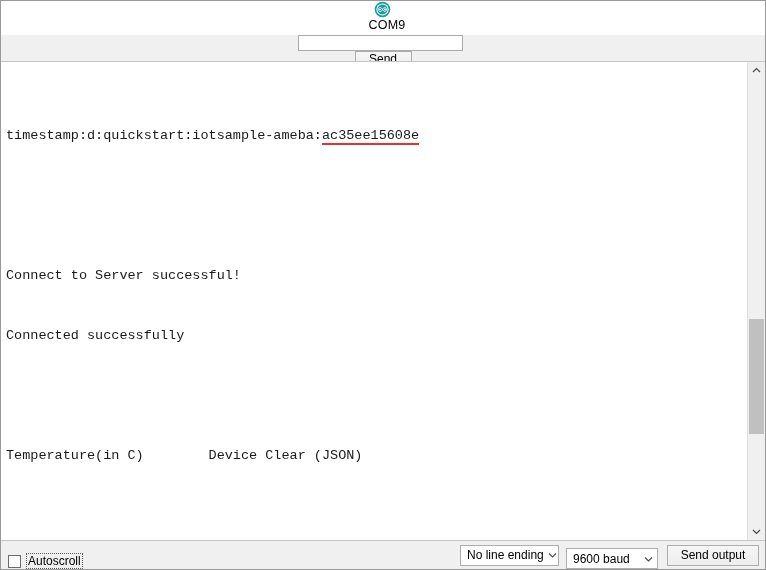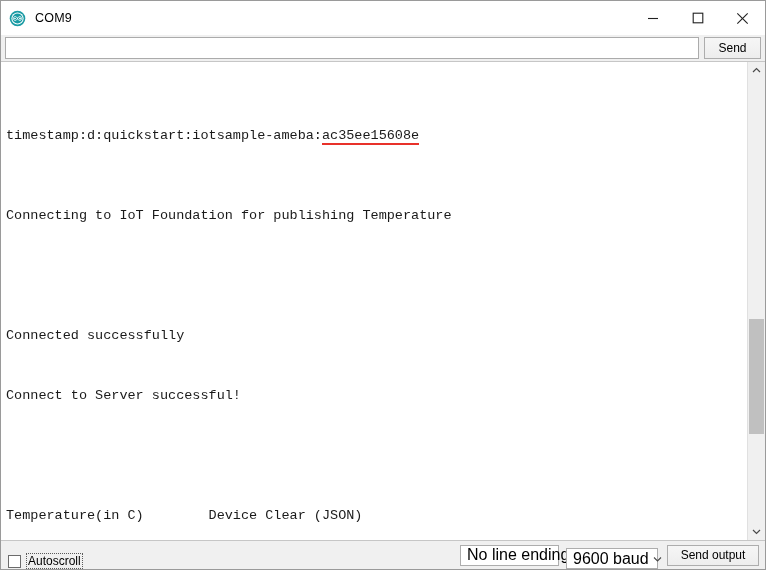--- a/index.html
+++ b/index.html
@@ -29,20 +29,21 @@
 
   
   #titlebar {
     height: 34px;
     min-height: 34px;
     background: #ffffff;
     display: flex;
     align-items: center;
     padding-left: 8px;
     box-sizing: border-box;
+    flex-direction: column;
   }
   #app-icon {
     width: 17px;
     height: 17px;
     margin-right: 9px;
     flex: none;
     display: block;
   }
   #title-text {
     font-size: 12.5px;
@@ -70,20 +71,21 @@
 
   
   #send-row {
     height: 26px;
     min-height: 26px;
     background: #f0f0f0;
     display: flex;
     align-items: center;
     padding: 0 4px 0 4px;
     box-sizing: border-box;
+    flex-direction: column;
   }
   #send-input {
     flex: 1 1 auto;
     height: 22px;
     box-sizing: border-box;
     border: 1px solid #ababab;
     background: #ffffff;
     font-family: "Liberation Sans", sans-serif;
     font-size: 12px;
     padding: 0 4px;
@@ -223,21 +225,21 @@
     display: flex;
     align-items: center;
   }
   .combo {
     height: 21px;
     box-sizing: border-box;
     background: #ffffff;
     border: 1px solid #adadad;
     display: flex;
     align-items: center;
-    font-size: 16px;
+    font-size: 12px;
     color: #000000;
     margin-left: 7px;
     cursor: default;
     padding: 0 0 0 6px;
     position: relative;
   }
   .combo-text {
     flex: 1 1 auto;
     white-space: nowrap;
   }
@@ -306,24 +308,23 @@
     <input id="send-input" type="text" placeholder="" style="">
     <button id="send-button">Send</button>
   </div>
 
   <div id="console-wrap">
 
     <div id="console">
       
       <div class="con-line"><span>timestamp:d:quickstart:iotsample-ameba:</span><span class="hl-underline">ac35ee15608e</span></div>
 
-      <div class="con-line">Connecting to IoT Foundation for publishing Temperature</div>
       <div class="con-line blank">&nbsp;</div>
+      <div class="con-line">Connect to Server successful!</div>
       <div class="con-line">Connected successfully</div>
-      <div class="con-line">Connect to Server successful!</div>
       <div class="con-line blank">&nbsp;</div>
       <div class="con-line">Temperature(in C)        Device Clear (JSON)</div>
 
       
 
       
       
       
       
       

